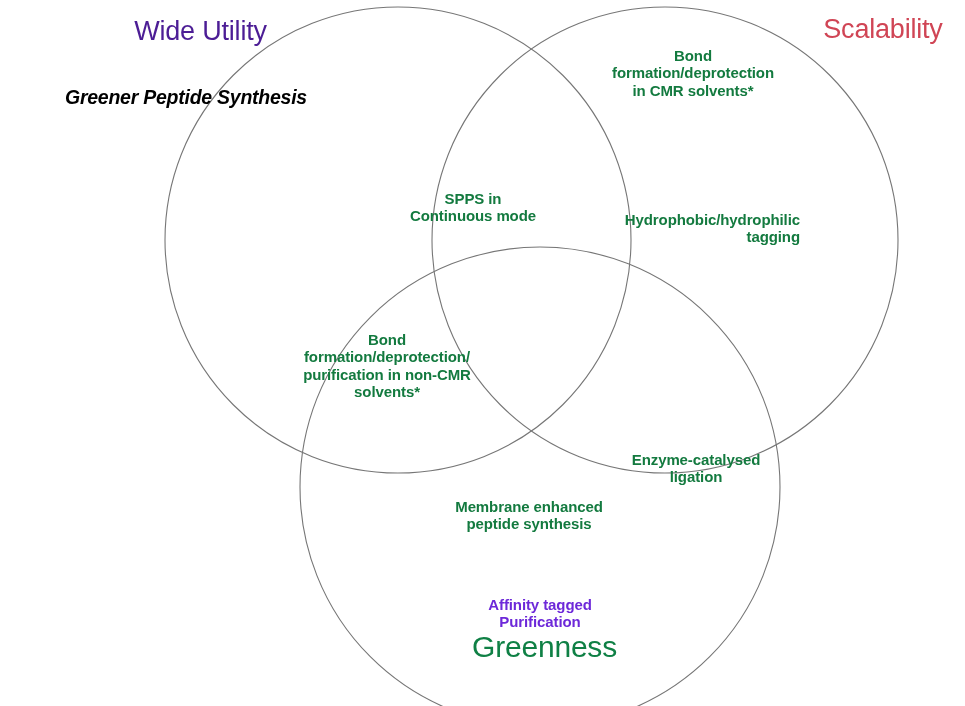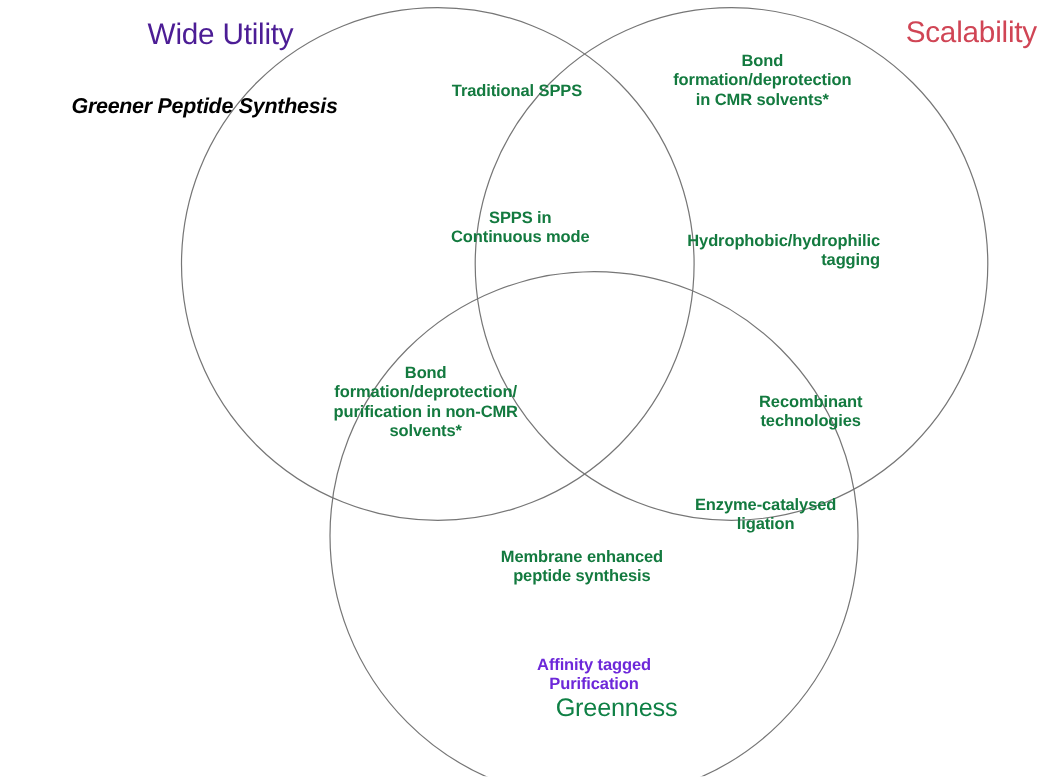--- a/index.html
+++ b/index.html
@@ -44,25 +44,25 @@
     width: 185px;
     color: #1F4E96;
   }
   #set-scalability {
     left: 808px;
     top: 14px;
     width: 150px;
     color: #D04555;
   }
   #set-greenness {
-    left: 468px;
+    left: 452px;
     top: 630px;
     width: 185px;
     color: #0F8045;
-    font-size: 23px;
+    font-size: 30px;
   }
   
   #diagram-heading {
     left: 18px;
     top: 86px;
     width: 300px;
     text-align: left;
     color: #000000;
     font-size: 19.5px;
     font-weight: bold;
@@ -99,39 +99,36 @@
   </svg>
 
   <div class="lbl" id="diagram-heading">Greener Peptide Synthesis</div>
 
   <div class="lbl set-title" id="set-wide-utility" style="color: #4c1d95;">Wide Utility</div>
 
   <div class="lbl set-title" id="set-scalability" style="color: rgb(208, 69, 85);">Scalability</div>
 
   <div class="lbl set-title" id="set-greenness" style="color: rgb(15, 128, 69);">Greenness</div>
 
-  <div class="lbl item" id="item-traditional-spps" style="color: rgb(19, 122, 63);">Traditional SPPS</div>
 
   <div class="lbl item" id="item-bond-cmr" style="color: rgb(19, 122, 63);">Bond
 formation/deprotection
 in CMR solvents*</div>
 
   <div class="lbl item" id="item-spps-continuous" style="color: rgb(19, 122, 63);">SPPS in
 Continuous mode</div>
 
   <div class="lbl item" id="item-hydrophobic-tag" style="color: rgb(19, 122, 63); text-align: right;">Hydrophobic/hydrophilic
 tagging</div>
 
   <div class="lbl item" id="item-bond-noncmr" style="color: rgb(19, 122, 63);">Bond
 formation/deprotection/
 purification in non-CMR
 solvents*</div>
 
-  <div class="lbl item" id="item-recombinant" style="color: rgb(19, 122, 63);">Recombinant
-technologies</div>
 
   <div class="lbl item" id="item-membrane" style="color: rgb(19, 122, 63);">Membrane enhanced
 peptide synthesis</div>
 
   <div class="lbl item" id="item-enzyme-ligation" style="color: rgb(19, 122, 63);">Enzyme-catalysed
 ligation</div>
 
   <div class="lbl item" id="item-affinity" style="color: #6d28d9;">Affinity tagged
 Purification</div>
 

